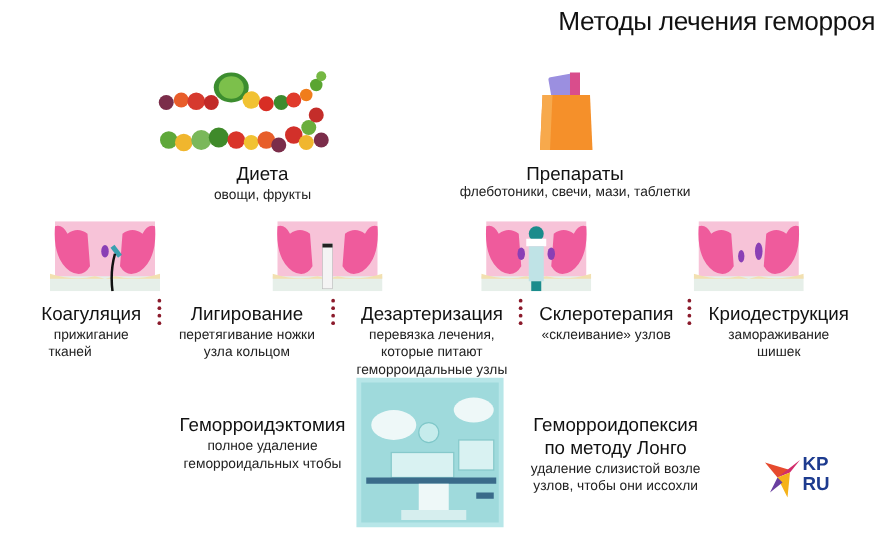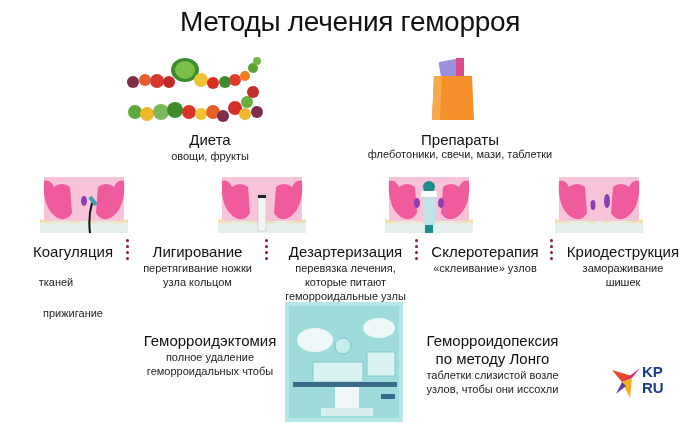--- a/index.html
+++ b/index.html
@@ -1,18 +1,18 @@
 <!DOCTYPE html>
 <html><head>
 <meta charset="utf-8">
 <style>
   * { box-sizing: border-box; margin: 0; padding: 0; }
   body { width: 700px; height: 426px; background: #fff; font-family: "Liberation Sans", sans-serif; color: #111; position: relative; overflow: hidden; }
   .abs { position: absolute; }
-  .title { left: 0; width: 700px; top: 6px; text-align: center; font-size: 28px; font-weight: normal; letter-spacing: -0.3px; color: #111; }
+  .title { left: 0; width: 700px; top: 6px; text-align: right; font-size: 21px; font-weight: normal; letter-spacing: -0.3px; color: #111; }
   .lbl { text-align: center; font-size: 15px; line-height: 18px; color: #111; }
   .sub { text-align: center; font-size: 11px; line-height: 14px; color: #222; }
   .dots { width: 3px; }
   .dots span { display: block; width: 3px; height: 3px; border-radius: 50%; background: #8b1a2b; margin-bottom: 3px; }
   .anat { width: 88px; height: 56px; }
 </style>
 </head>
 <body>
 
 <div class="abs title">Методы лечения геморроя</div>
@@ -104,21 +104,21 @@
 </div>
 <div class="abs anat" style="left:555px;top:177px;">
   <svg width="88" height="56">
       <use href="#anat"></use>
     <ellipse cx="38" cy="28" rx="2.5" ry="5" fill="#8a3fb5"></ellipse>
       <ellipse cx="52" cy="24" rx="3" ry="7" fill="#8a3fb5"></ellipse>
     </svg>
 </div>
 
 <div class="abs lbl" style="left:18px;top:243px;width:110px;">Коагуляция</div>
-<div class="abs sub" style="left:18px;top:261px;width:110px;margin-top:45px;">прижигание</div>
+<div class="abs sub" style="left:18px;top:261px;width:110px;">прижигание</div>
 <div class="abs sub" style="left:1px;top:275px;width:110px;">тканей</div>
 
 <div class="abs dots" style="left:126px;top:239px;">
     <span></span>
     <span></span>
     <span></span>
     <span></span>
   </div>
 
 <div class="abs lbl" style="left:140px;top:243px;width:115px;">Лигирование</div>
@@ -173,21 +173,21 @@
     <rect x="82" y="50" width="28" height="24" fill="#d9f2f2" stroke="#86c9cb"></rect>
     <rect x="8" y="80" width="104" height="5" fill="#3a6b8a"></rect>
     <rect x="50" y="85" width="24" height="22" fill="#eef8f8"></rect>
     <rect x="36" y="106" width="52" height="8" fill="#d6eeee"></rect>
     <rect x="96" y="92" width="14" height="5" fill="#3a6b8a"></rect>
   </svg>
 </div>
 
 <div class="abs lbl" style="left:410px;top:332px;width:165px;">Геморроидопексия</div>
 <div class="abs lbl" style="left:410px;top:350px;width:165px;">по методу Лонго</div>
-<div class="abs sub" style="left:410px;top:368px;width:165px;">таблетки слизистой возле</div>
+<div class="abs sub" style="left:410px;top:368px;width:165px;">удаление слизистой возле</div>
 <div class="abs sub" style="left:410px;top:382px;width:165px;">узлов, чтобы они иссохли</div>
 
 <div class="abs" style="left:612px;top:364px;width:66px;height:36px;">
   <svg width="30" height="34" viewBox="0 0 30 34" style="position:absolute;left:0;top:0;">
     <polygon points="0,6 20,12 10,18" fill="#e64a2e"></polygon>
     <polygon points="10,18 28,4 20,14" fill="#d22c6b"></polygon>
     <polygon points="10,18 20,14 18,34" fill="#f5b21a"></polygon>
     <polygon points="10,18 4,30 14,22" fill="#6a3fa0"></polygon>
   </svg>
   <div style="position:absolute;left:30px;top:0;font-size:15px;font-weight:bold;color:#1d3b8f;line-height:16px;">KP</div>

